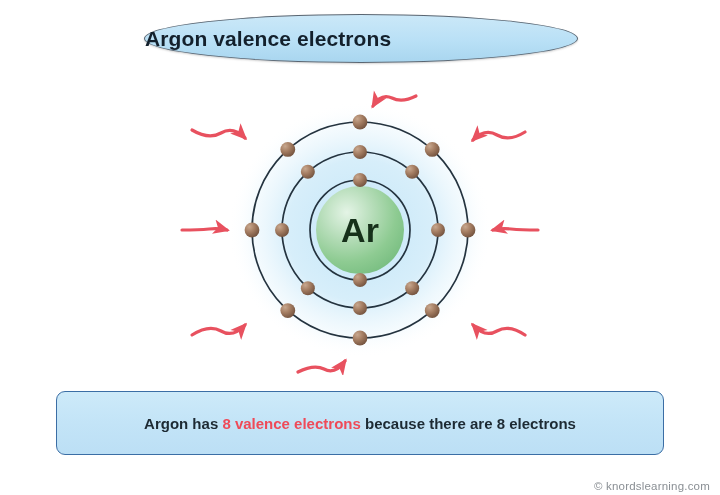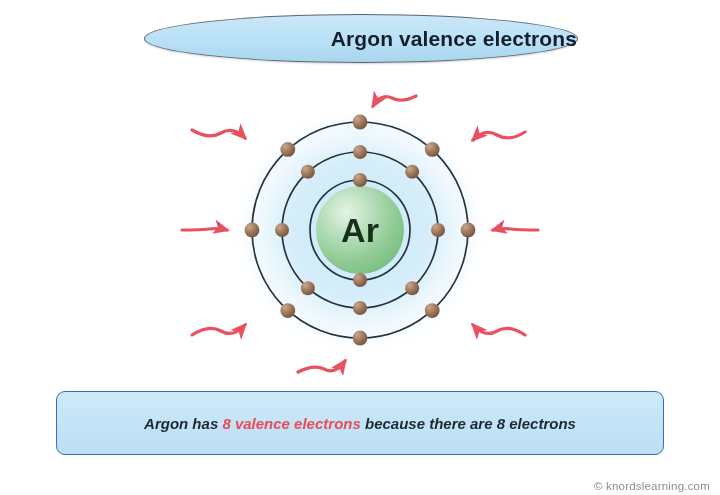--- a/index.html
+++ b/index.html
@@ -22,21 +22,21 @@
     left: 144px;
     top: 14px;
     width: 434px;
     height: 49px;
     border-radius: 50%;
     background: linear-gradient(180deg, #cbe8f8 0%, #b9e0f6 55%, #a9d6ef 100%);
     border: 1px solid #5a6672;
     box-sizing: border-box;
     display: flex;
     align-items: center;
-    justify-content: flex-end;
+    justify-content: flex-start;
     box-shadow: 0 1px 2px rgba(0,0,0,0.18);
   }
   #title-text {
     font-size: 21px;
     font-weight: bold;
     color: #13202c;
     letter-spacing: 0.1px;
     white-space: nowrap;
   }
 
@@ -59,21 +59,20 @@
     height: 64px;
     box-sizing: border-box;
     border: 1.4px solid #3b6ea5;
     border-radius: 9px;
     background: linear-gradient(180deg, #cdeaf9 0%, #c3e4f7 50%, #bcdff5 100%);
     display: flex;
     flex-direction: column;
     align-items: center;
     justify-content: center;
     padding: 0 14px;
-    font-style: italic;
   }
   .caption-line {
     font-size: 15px;
     font-weight: bold;
     color: #1d2a33;
     line-height: 21px;
     text-align: center;
     white-space: nowrap;
   }
   .hl-red { color: #ef4a58; }

